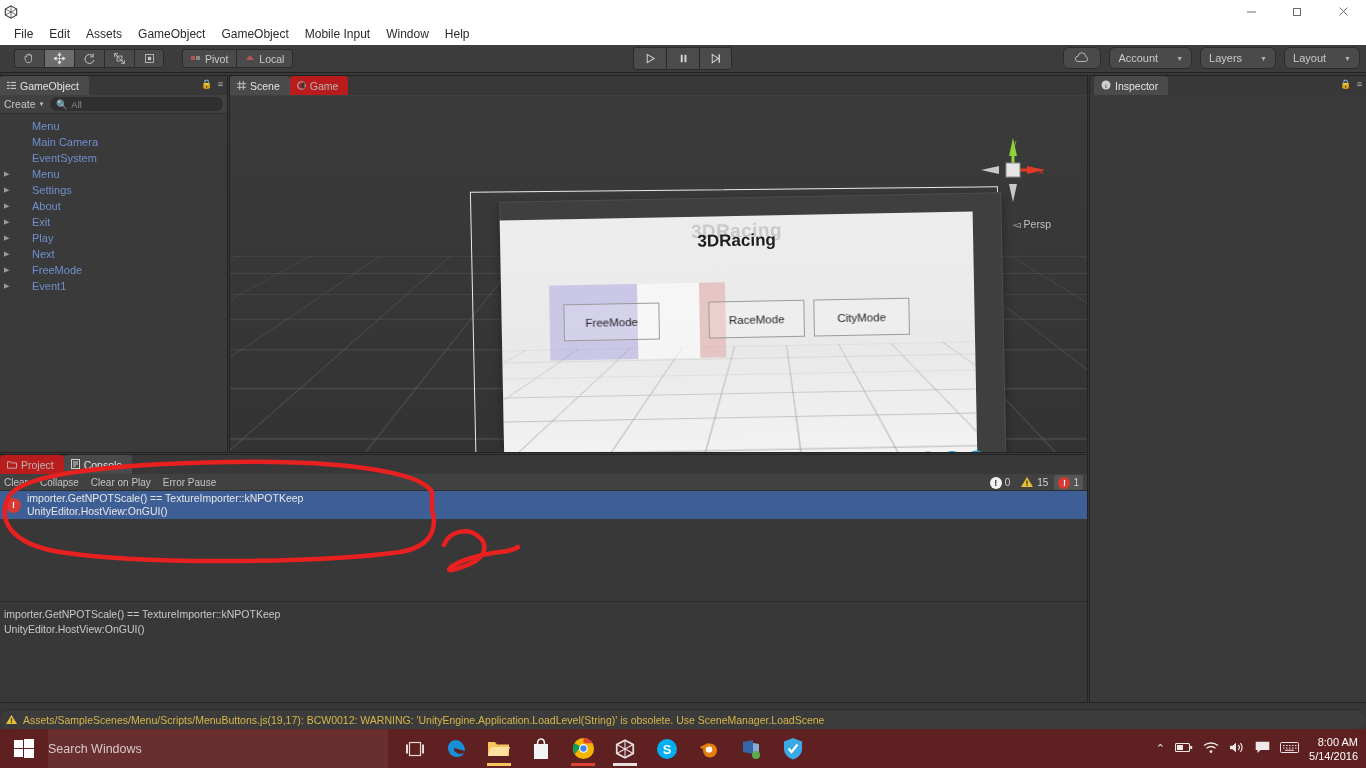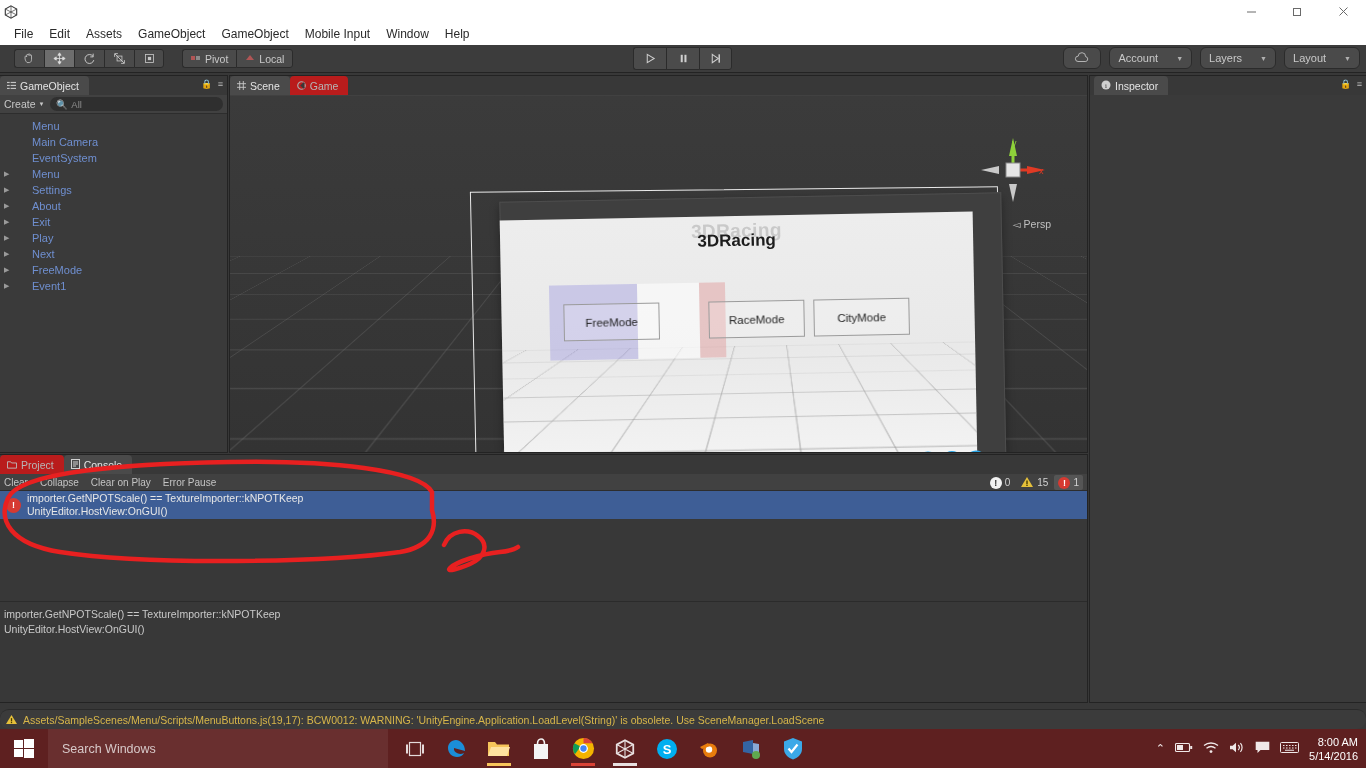--- a/index.html
+++ b/index.html
@@ -283,21 +283,21 @@
   
   #taskbar {
     position: absolute; left: 0; top: 729px; width: 1366px; height: 39px;
     background: #5e2020; display: flex; align-items: center;
   }
   #start-btn {
     width: 48px; height: 39px; display: flex; align-items: center; justify-content: center;
   }
   #search-box {
     width: 340px; height: 39px; background: rgba(255,255,255,.07);
-    display: flex; align-items: center; padding-left: 14px;
+    display: flex; align-items: center; 
     font-size: 12.5px; color: #d7c9c9;
   }
   #task-icons { display: flex; align-items: center; gap: 12px; margin-left: 12px; }
   .tk { width: 30px; height: 34px; display: flex; align-items: center; justify-content: center; position: relative; }
   .tk .underline { position: absolute; bottom: 0; left: 3px; right: 3px; height: 3px; }
   #tray {
     margin-left: auto; display: flex; align-items: center; gap: 10px; padding-right: 8px;
     color: #f0e8e8; font-size: 11px;
   }
   #clock { text-align: right; line-height: 14px; font-size: 11px; color: #fff; }

